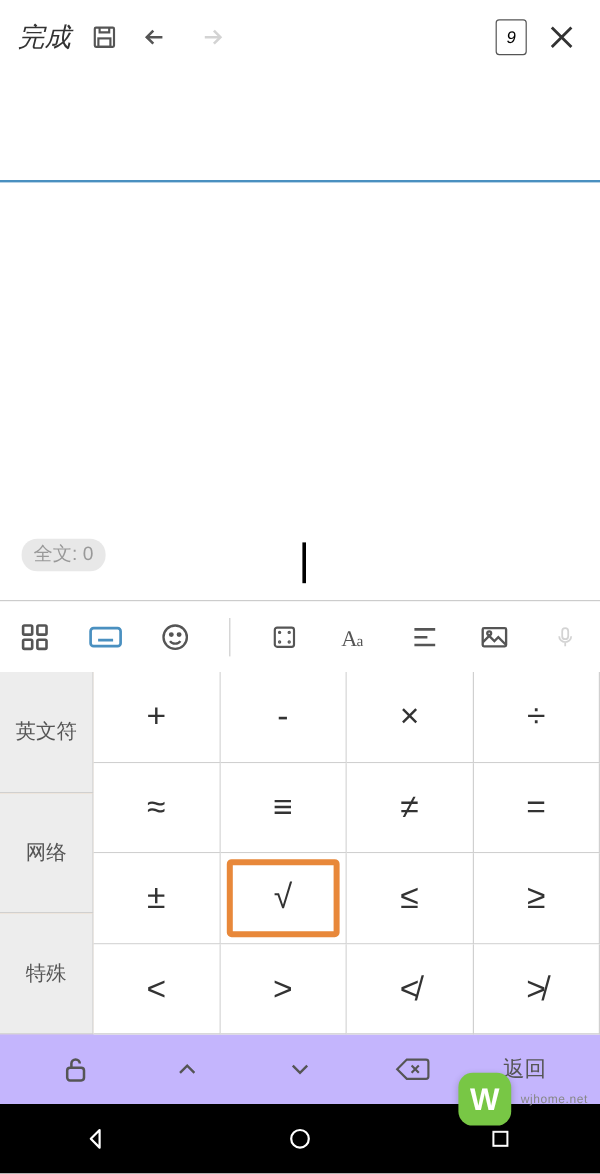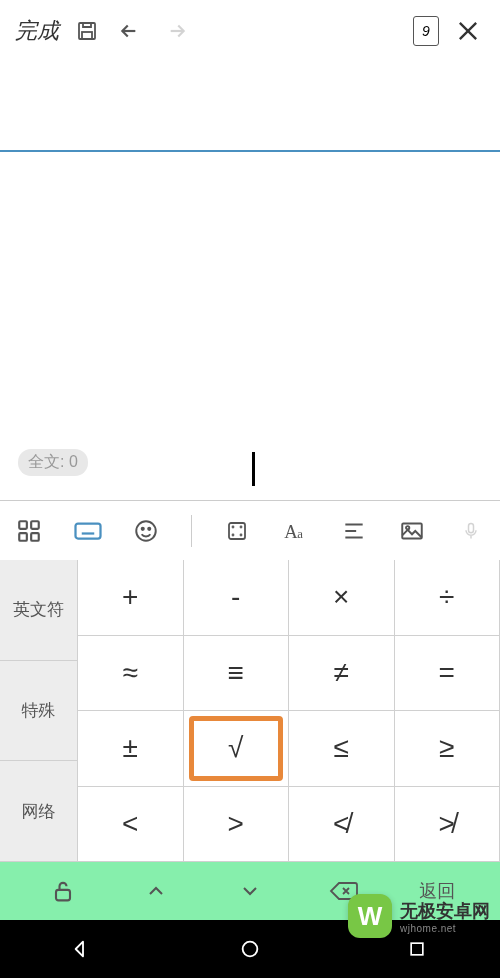--- a/index.html
+++ b/index.html
@@ -168,21 +168,21 @@
       position: absolute;
       inset: 5px;
       border: 5px solid #e8883a;
       border-radius: 4px;
       pointer-events: none;
     }
     .kb-bottom {
       height: 58px;
       display: flex;
       align-items: center;
-      background: #86efac;
+      background: #c4b5fd;
       padding: 0 16px;
     }
     .kb-bottom-btn {
       flex: 1;
       display: flex;
       align-items: center;
       justify-content: center;
       height: 100%;
       cursor: pointer;
       color: #555;
@@ -329,22 +329,22 @@
         <rect x="9" y="3" width="6" height="11" rx="3"></rect>
         <path d="M6 11a6 6 0 0 0 12 0M12 17v4"></path>
       </svg>
   </div>
 </div>
 
 <div class="keyboard-panel">
   <div class="kb-main">
     <div class="kb-categories">
       <div class="kb-cat">英文符</div>
+      <div class="kb-cat">网络</div>
       <div class="kb-cat">特殊</div>
-      <div class="kb-cat">网络</div>
     </div>
     <div class="kb-grid">
       <div class="kb-key">+</div>
       <div class="kb-key">-</div>
       <div class="kb-key">×</div>
       <div class="kb-key">÷</div>
       <div class="kb-key">≈</div>
       <div class="kb-key">≡</div>
       <div class="kb-key">≠</div>
       <div class="kb-key">=</div>
@@ -399,16 +399,15 @@
   <div class="nav-btn">
     <svg width="20" height="20" viewBox="0 0 24 24" fill="none" stroke="#fff" stroke-width="2">
         <rect x="5" y="5" width="14" height="14"></rect>
       </svg>
   </div>
 </div>
 
 <div class="watermark">
   <div class="wm-logo">W</div>
   <div class="wm-text">
-    <div class="wm-title">无极安卓网</div>
     <div class="wm-sub">wjhome.net</div>
   </div>
 </div>
 
 </body></html>

